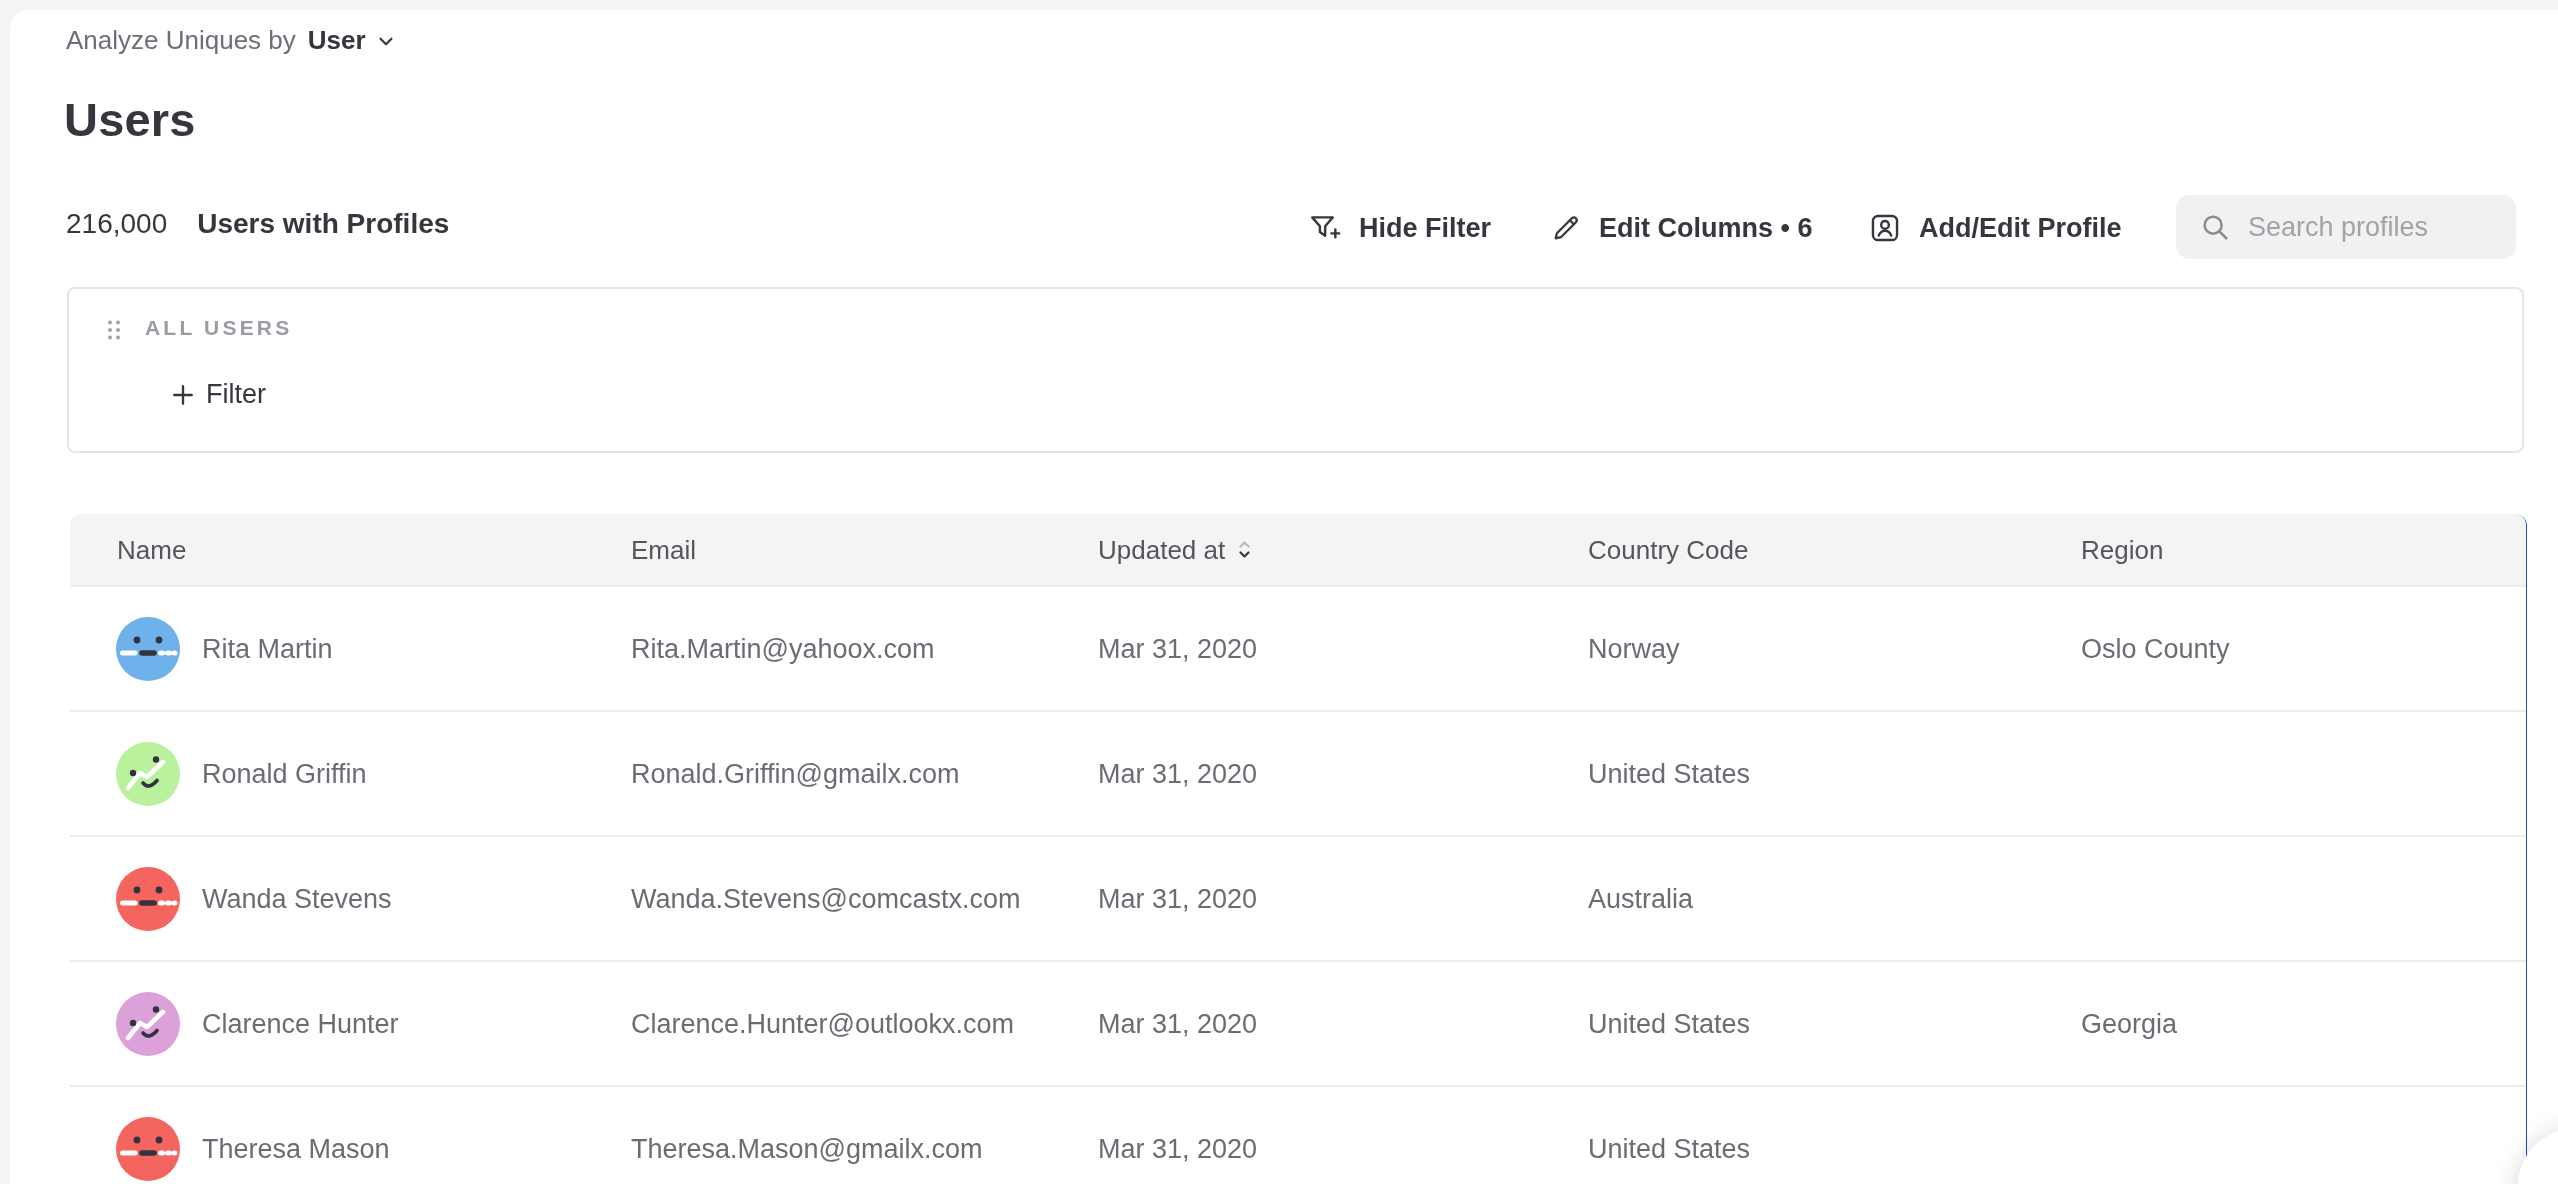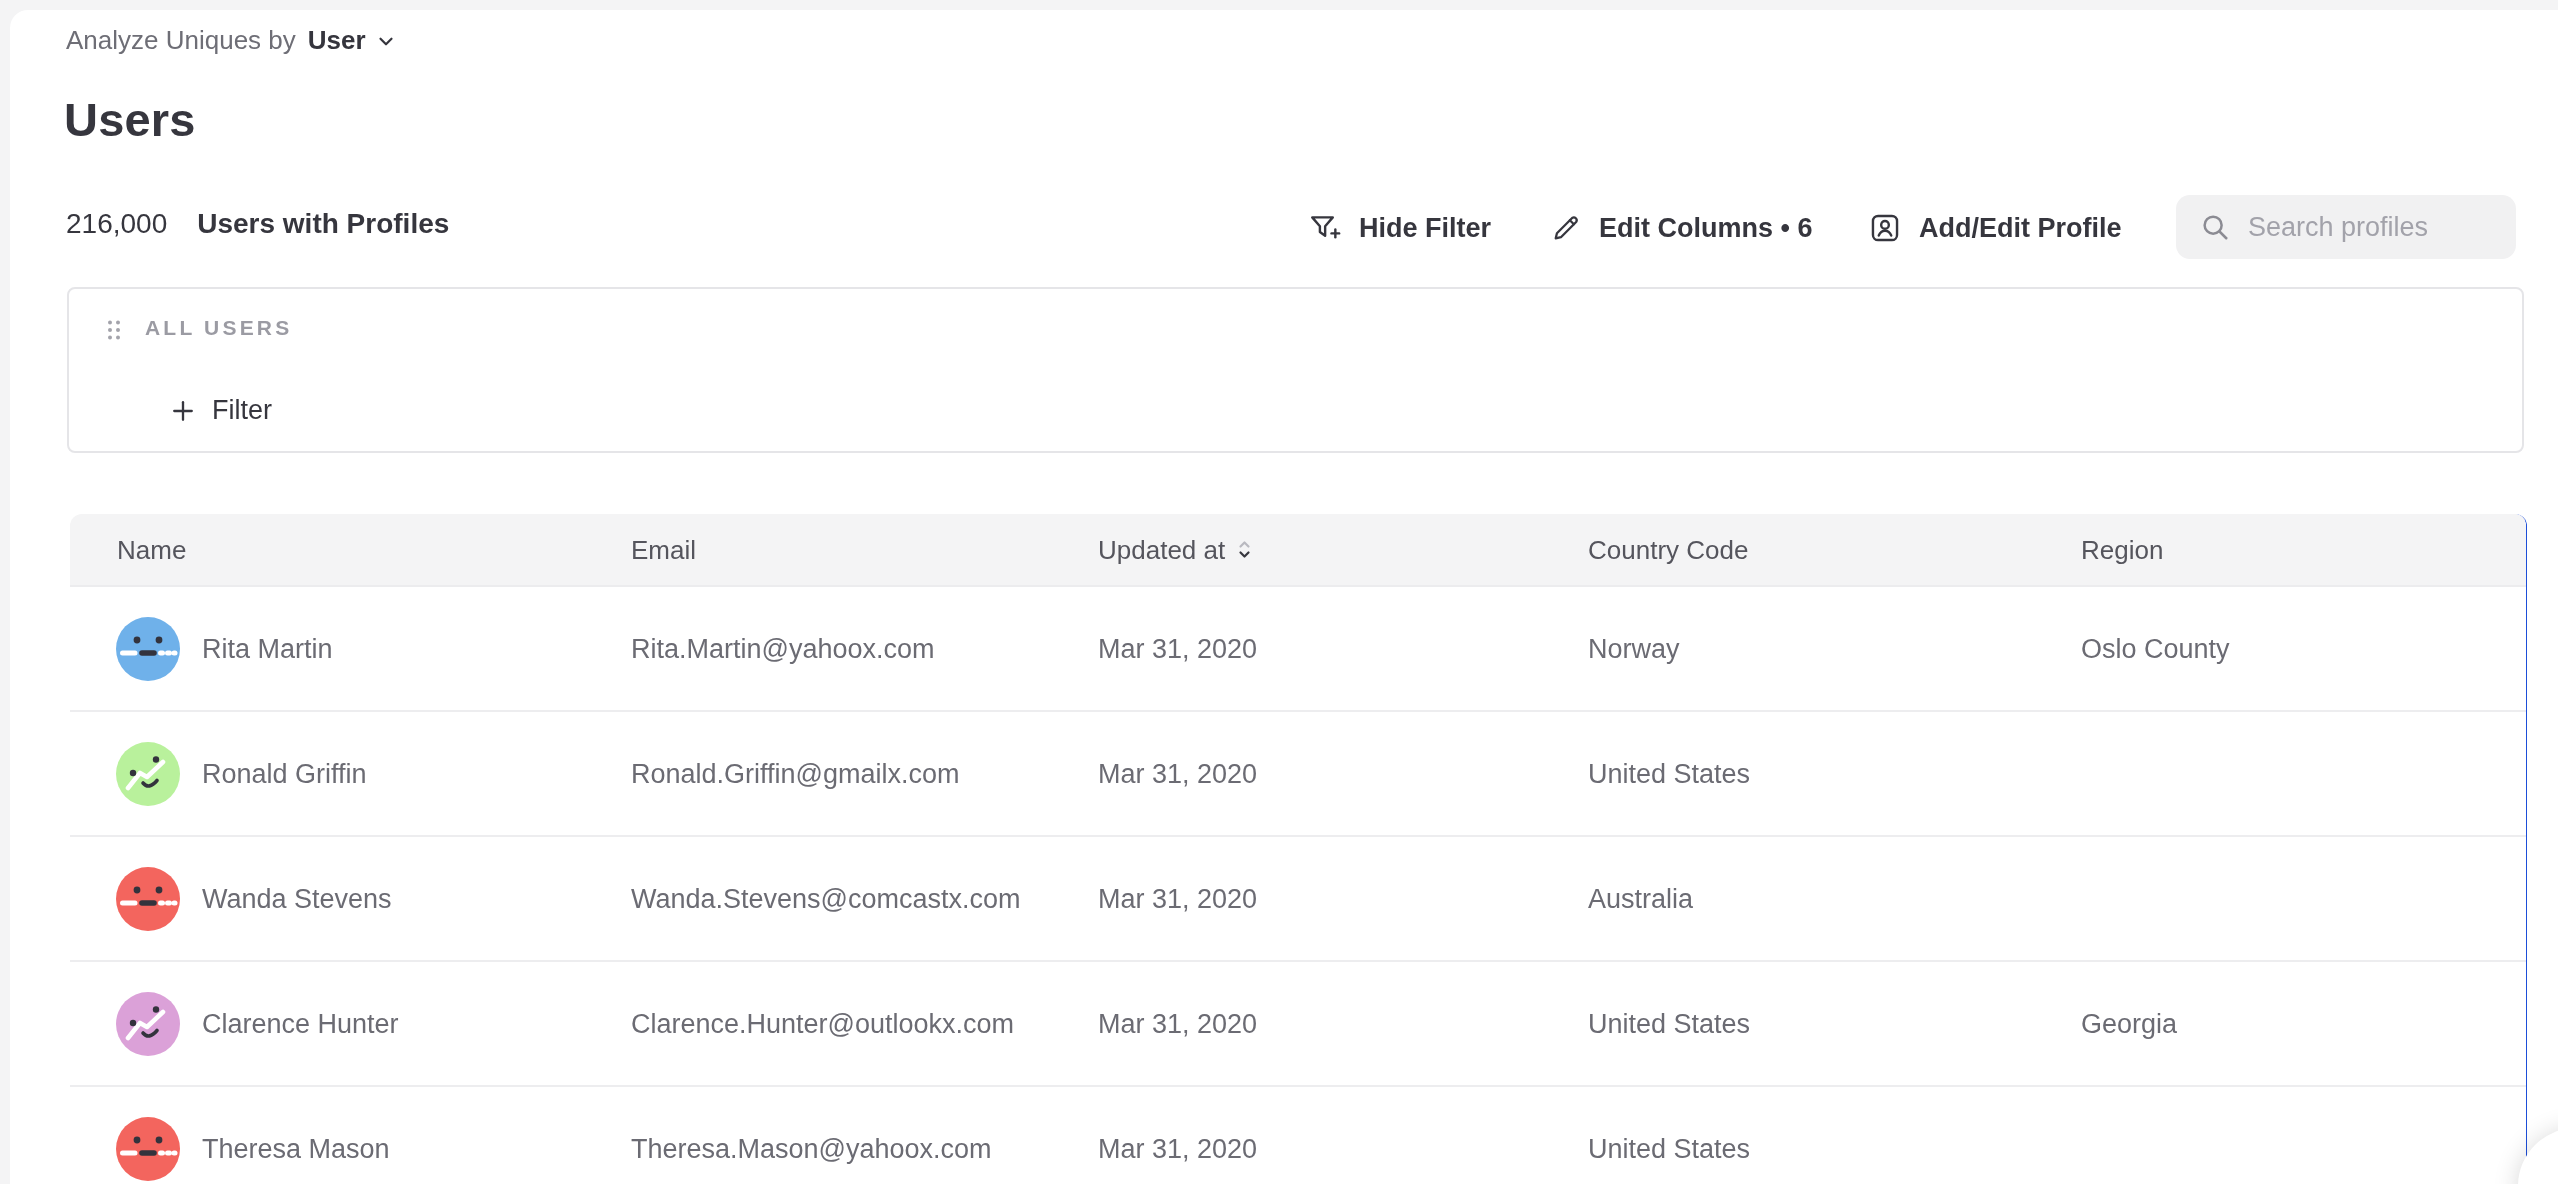--- a/index.html
+++ b/index.html
@@ -51,23 +51,23 @@
   .filter-panel{
     position:absolute;left:67px;top:287px;width:2457px;height:166px;box-sizing:border-box;
     border:2px solid #e5e5e8;border-radius:8px;background:#fff;
   }
   .drag-handle{position:absolute;left:36px;top:29px;cursor:grab;}
   .group-label{
     position:absolute;left:76px;top:27px;font-size:21px;font-weight:600;color:#9b9ba3;
     letter-spacing:3.2px;
   }
   .add-filter-btn{
-    position:absolute;left:100px;top:90px;display:flex;align-items:center;gap:15px;
+    position:absolute;left:100px;top:90px;display:flex;align-items:center;gap:9px;
     font-size:27px;font-weight:500;color:#36363e;cursor:pointer;background:none;border:none;
-    font-family:inherit;padding:0;margin-top:16px;
+    font-family:inherit;padding:0;
   }
   
   .users-table{
     position:absolute;left:70px;top:514px;width:2457px;height:670px;
     border-top-left-radius:12px;border-top-right-radius:12px;overflow:hidden;
     border-right:1px solid #1d4ed8;box-sizing:border-box;
   }
   .thead{
     position:relative;height:71px;background:#f4f4f5;border-bottom:2px solid #ececee;
     font-size:26px;font-weight:500;color:#55555d;
@@ -278,21 +278,21 @@
     <circle cx="21" cy="23" r="3.4" fill="#33333d"></circle>
             <circle cx="43" cy="23" r="3.4" fill="#33333d"></circle>
     <line x1="6.5" y1="36" x2="19" y2="36" stroke="#fff" stroke-width="5" stroke-linecap="round"></line>
     <line x1="26" y1="36" x2="38" y2="36" stroke="#33333d" stroke-width="5.6" stroke-linecap="round"></line>
     <line x1="44.5" y1="36" x2="46.5" y2="36" stroke="#fff" stroke-width="5" stroke-linecap="round"></line>
     <line x1="51.5" y1="36" x2="53.5" y2="36" stroke="#fff" stroke-width="5" stroke-linecap="round"></line>
     <line x1="58" y1="36" x2="59" y2="36" stroke="#fff" stroke-width="5" stroke-linecap="round"></line>
           </svg>
         </span>
      <span class="cell c-name">Theresa Mason</span>
-     <span class="cell c-email">Theresa.Mason@yahoox.com</span>
+     <span class="cell c-email">Theresa.Mason@gmailx.com</span>
      <span class="cell c-updated">Mar 31, 2020</span>
      <span class="cell c-country">United States</span>
      <span class="cell c-region"></span>
       </div>
     </div>
 </div>
 
 <button class="help-fab"></button>
 
 </body></html>

